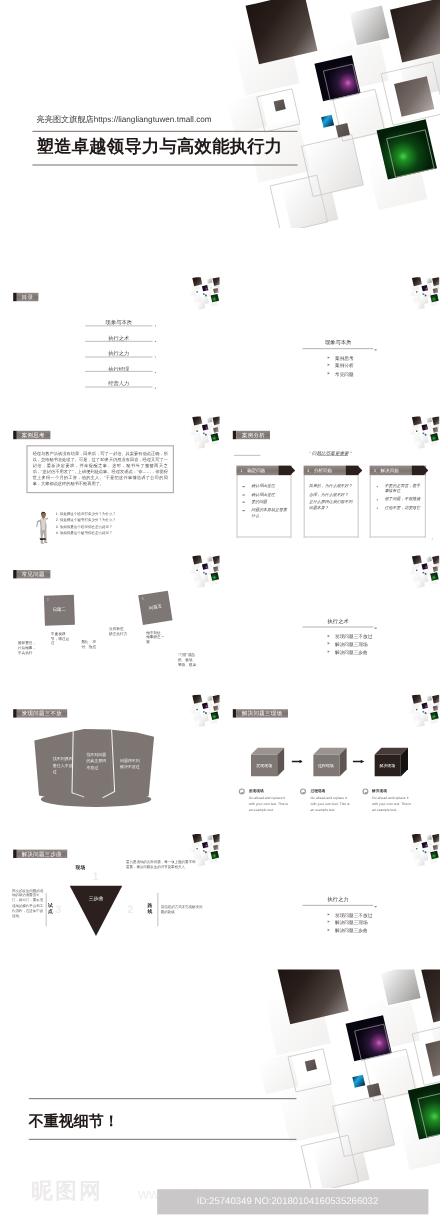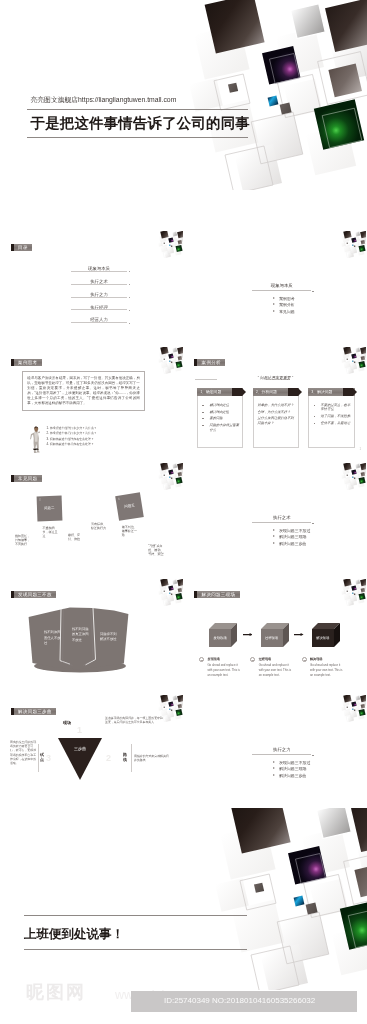--- a/index.html
+++ b/index.html
@@ -197,21 +197,21 @@
 <rect x="171.2" y="66.4" width="28.0" height="28.0" transform="rotate(-13 185.2 80.4)" fill="url(#gBrownC)" stroke="none"></rect>
 <rect x="158.0" y="103.5" width="42.0" height="42.0" transform="rotate(-13 179.0 124.5)" fill="url(#gGreen)" stroke="none"></rect>
 <rect x="165.5" y="111.5" width="33.0" height="33.0" transform="rotate(-13 182.0 128.0)" fill="none" stroke="#9fb09f" stroke-width="0.6"></rect>
 <rect x="108.5" y="96.5" width="9.0" height="9.0" transform="rotate(-13 113.0 101.0)" fill="url(#gCyan)" stroke="none"></rect>
 <rect x="120.6" y="103.6" width="10.0" height="10.0" transform="rotate(-13 125.6 108.6)" fill="url(#gSmGray)" stroke="none"></rect>
 <rect x="68.8" y="83.5" width="8.5" height="8.5" transform="rotate(-13 73.0 87.7)" fill="url(#gSmGray)" stroke="none"></rect>
       </g>
     </svg>
   <div class="tt-sub">亮亮图文旗舰店https://liangliangtuwen.tmall.com</div>
   <div class="tt-rule tt-rule-top"></div>
-  <div class="tt-title">于是把这件事情告诉了公司的同事</div>
+  <div class="tt-title">塑造卓越领导力与高效能执行力</div>
   <div class="tt-rule tt-rule-bot"></div>
 </div>
 <div class="slide" style="left:0.0px;top:228.0px;width:183.5px;height:110.0px">
 <svg class="deco" style="left:153.70px;top:3.00px" width="28.98" height="26.60" viewBox="0 0 207 190">
       <use href="#cubesgrp"></use>
     </svg>
 <div class="seclabel" style="left:10.8px;top:15.7px">
       <span class="cap"></span>
       <span class="bar">
         <span class="txt">目录</span>
@@ -505,21 +505,21 @@
       <div class="sd-item"><span class="ar"></span><span>解决问题三现场</span></div>
       <div class="sd-item"><span class="ar"></span><span>解决问题三步曲</span></div>
     </div>
     </div>
   </div>
 <div class="slide" id="slide-end">
   <svg id="cubes-end" width="207" height="190" viewBox="0 0 207 190">
       <use href="#cubesgrp"></use>
     </svg>
   <div class="end-rule" style="top:107px"></div>
-  <div class="end-title" style="top:118px">上班便到处说事！</div>
+  <div class="end-title" style="top:118px">不重视细节！</div>
   <div class="end-rule" style="top:141px"></div>
 </div>
 <div id="watermark">
   <div class="wm-logo">昵图网</div>
   <div class="wm-url">www.nipic.com</div>
   <div class="wm-id">
       <span>ID:25740349 NO:20180104160535266032</span>
     </div>
 </div>
 

